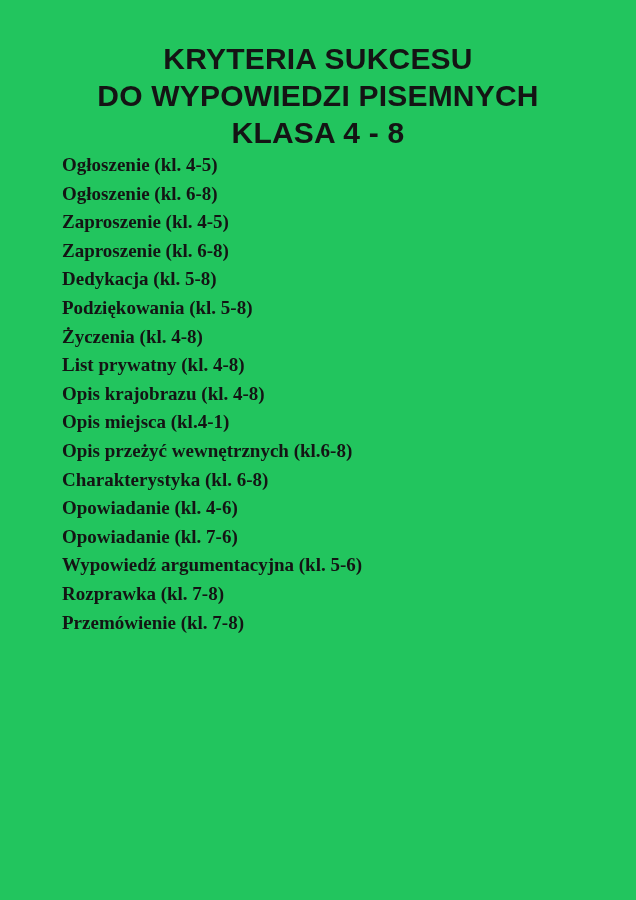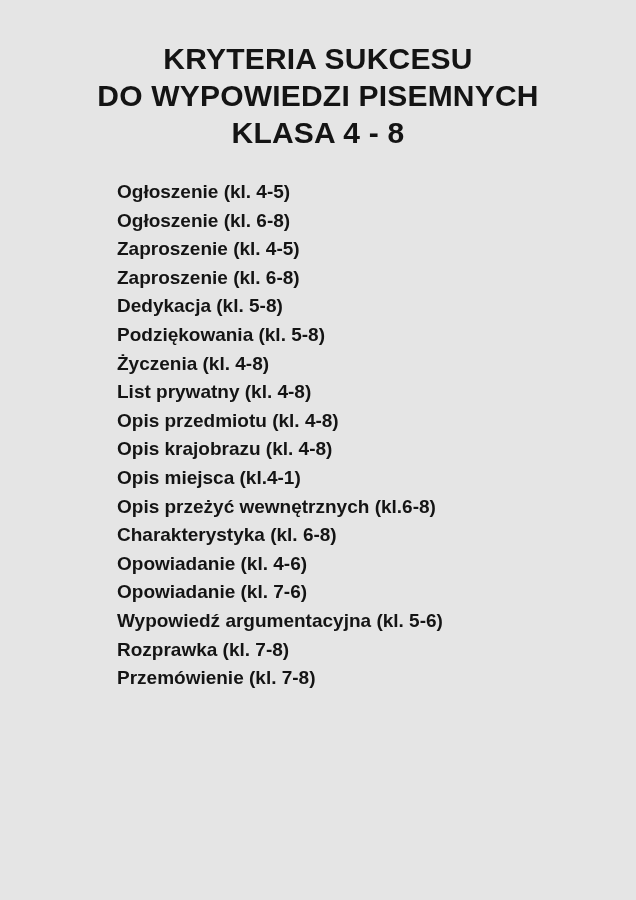--- a/index.html
+++ b/index.html
@@ -12,21 +12,21 @@
     background: #ffffff;
     font-family: "Liberation Sans", sans-serif;
     color: #1a1a1a;
     overflow: hidden;
   }
 
   .page {
     position: relative;
     width: 636px;
     height: 900px;
-    background: #e5e5e5;
+    background: #22c55e;
     box-sizing: border-box;
   }
 
   
   .title-block {
     padding-top: 40px;
     text-align: center;
   }
 
   .title-line {
@@ -34,23 +34,23 @@
     font-size: 30px;
     font-weight: bold;
     line-height: 37px;
     letter-spacing: 0.2px;
     color: #141414;
     white-space: nowrap;
   }
 
   
   .list-block {
-    margin-top: 27px;
-    padding-left: 117px;
+    padding-left: 62px;
     padding-right: 20px;
+    font-family: Liberation Serif, serif;
   }
 
   .list-item {
     display: block;
     font-size: 19px;
     font-weight: bold;
     line-height: 28.6px;
     color: #141414;
     white-space: nowrap;
     text-align: left;
@@ -69,21 +69,20 @@
 
   <div class="list-block">
     <span class="list-item">Ogłoszenie (kl. 4-5)</span>
     <span class="list-item">Ogłoszenie (kl. 6-8)</span>
     <span class="list-item">Zaproszenie (kl. 4-5)</span>
     <span class="list-item">Zaproszenie (kl. 6-8)</span>
     <span class="list-item">Dedykacja (kl. 5-8)</span>
     <span class="list-item">Podziękowania (kl. 5-8)</span>
     <span class="list-item">Życzenia (kl. 4-8)</span>
     <span class="list-item">List prywatny (kl. 4-8)</span>
-    <span class="list-item">Opis przedmiotu (kl. 4-8)</span>
     <span class="list-item">Opis krajobrazu (kl. 4-8)</span>
     <span class="list-item">Opis miejsca (kl.4-1)</span>
     <span class="list-item">Opis przeżyć wewnętrznych (kl.6-8)</span>
     <span class="list-item">Charakterystyka (kl. 6-8)</span>
     <span class="list-item">Opowiadanie (kl. 4-6)</span>
     <span class="list-item">Opowiadanie (kl. 7-6)</span>
     <span class="list-item">Wypowiedź argumentacyjna (kl. 5-6)</span>
     <span class="list-item">Rozprawka (kl. 7-8)</span>
     <span class="list-item">Przemówienie (kl. 7-8)</span>
   </div>

